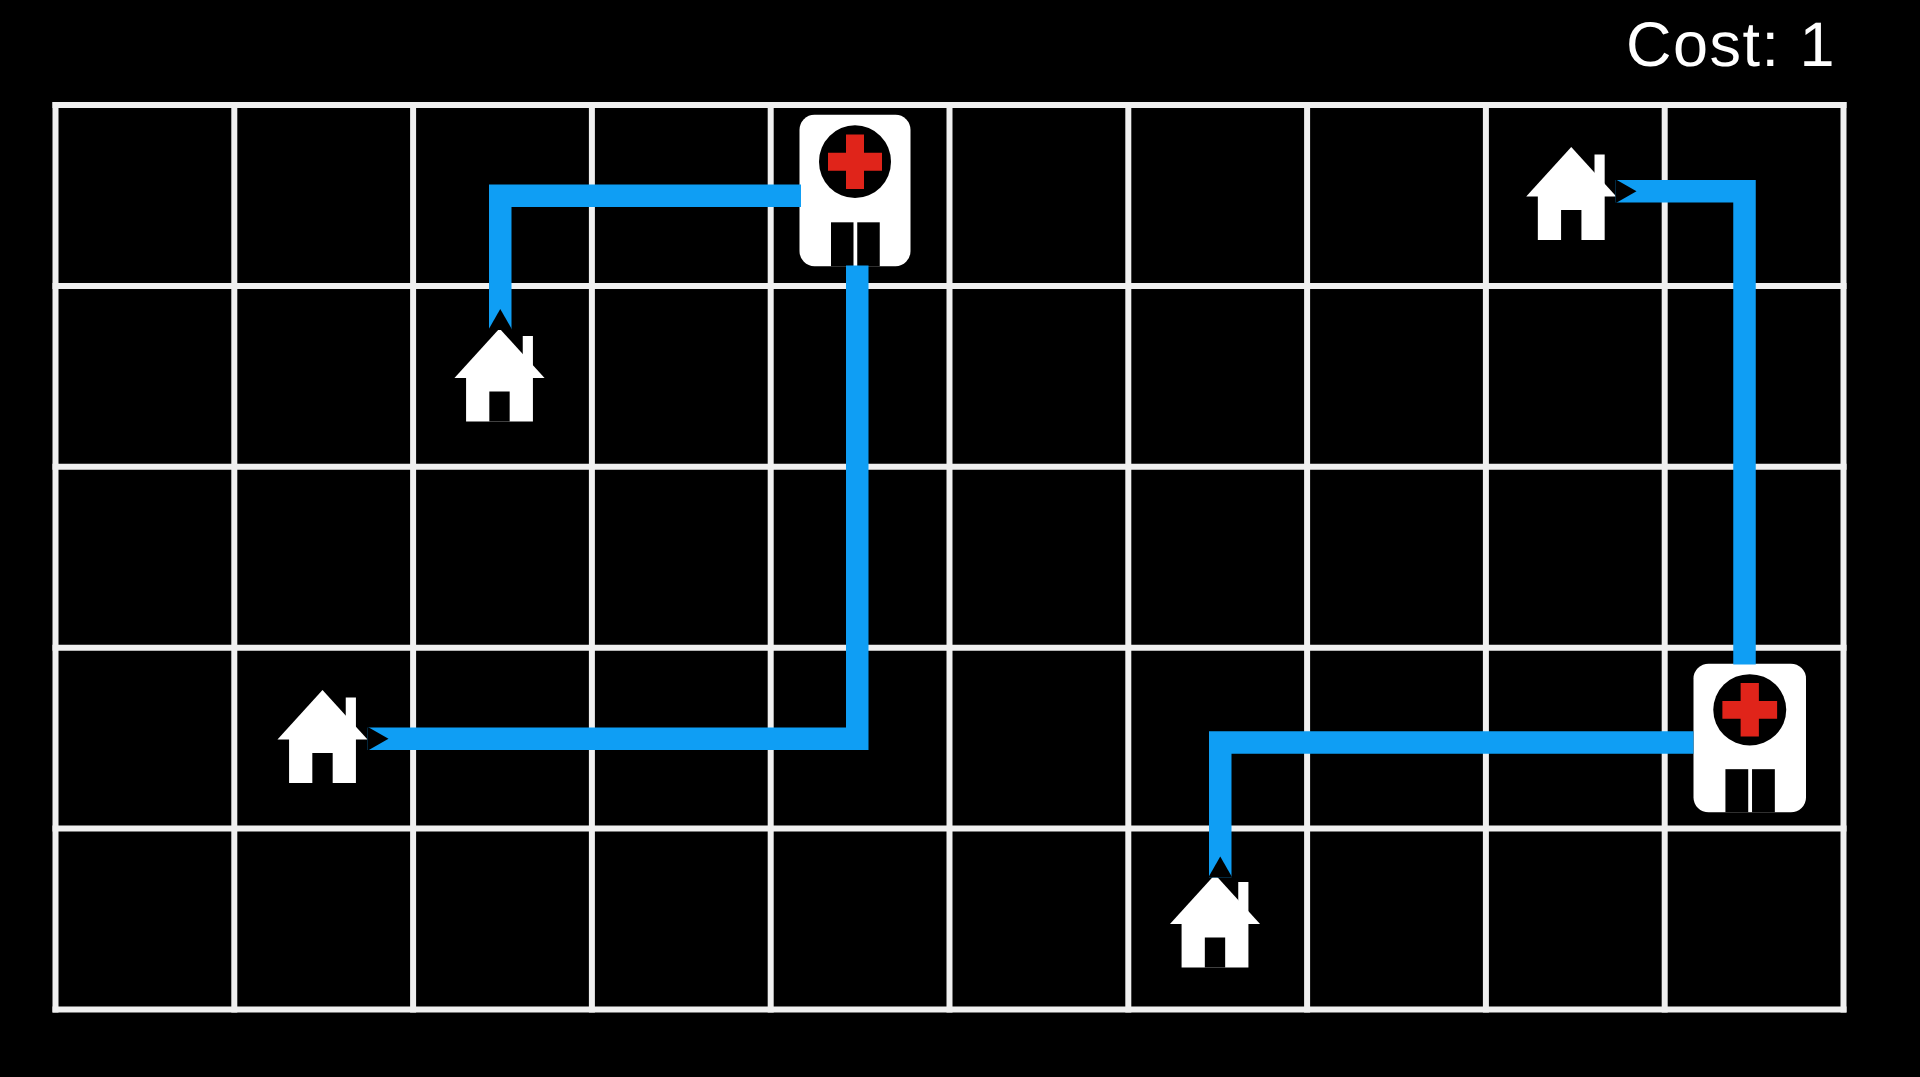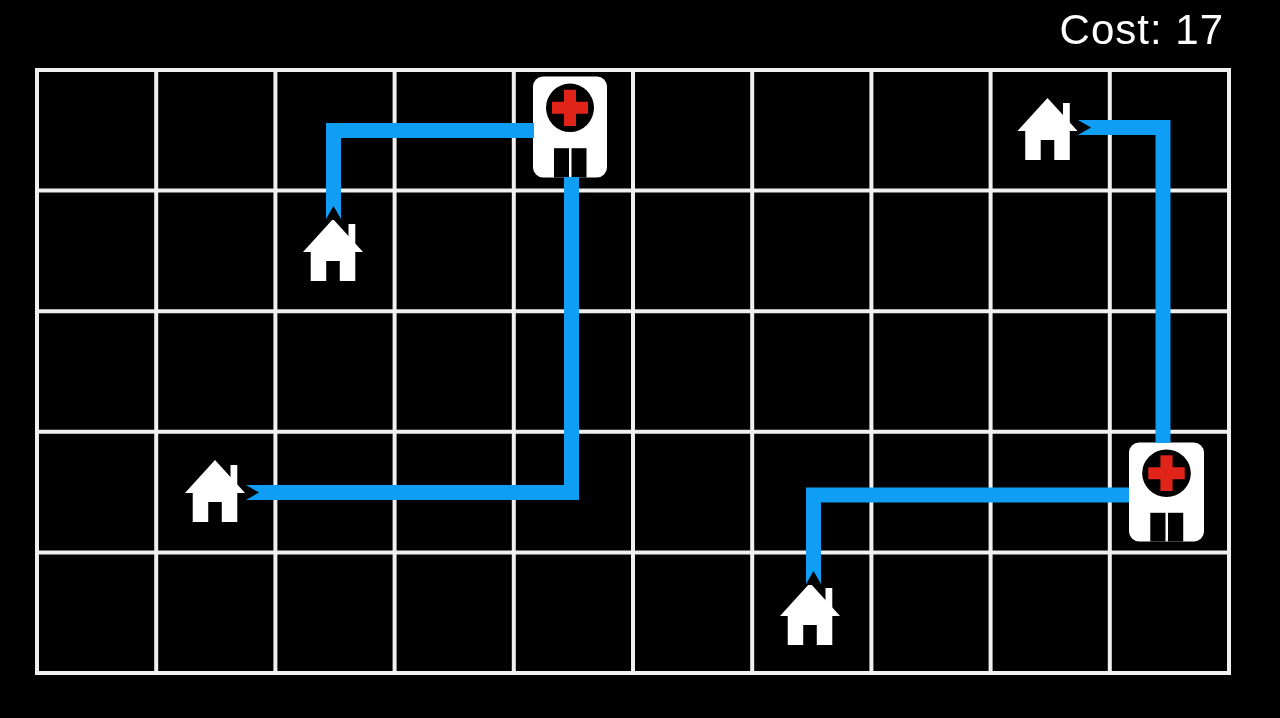--- a/index.html
+++ b/index.html
@@ -101,14 +101,14 @@
         <polyline points="534,130.5 333.5,130.5 333.5,220" fill="none" stroke="#0f9ef4" stroke-width="15" stroke-linecap="butt" stroke-linejoin="miter"></polyline>
         <polygon points="341.5,220 325.5,220 333.5,206" fill="#000000"></polygon>
         <polyline points="571.5,177 571.5,492.5 245,492.5" fill="none" stroke="#0f9ef4" stroke-width="15" stroke-linecap="butt" stroke-linejoin="miter"></polyline>
         <polygon points="245,500.5 245,484.5 259,492.5" fill="#000000"></polygon>
         <polyline points="1077,127.5 1163,127.5 1163,443" fill="none" stroke="#0f9ef4" stroke-width="15" stroke-linecap="butt" stroke-linejoin="miter"></polyline>
         <polygon points="1077,135.5 1077,119.5 1091,127.5" fill="#000000"></polygon>
         <polyline points="1129,495 813.5,495 813.5,585" fill="none" stroke="#0f9ef4" stroke-width="15" stroke-linecap="butt" stroke-linejoin="miter"></polyline>
         <polygon points="821.5,585 805.5,585 813.5,571" fill="#000000"></polygon>
       </g>
     </svg>
-  <div id="cost-label">Cost: 17</div>
+  <div id="cost-label">Cost: 1</div>
 </div>
 
 </body></html>

